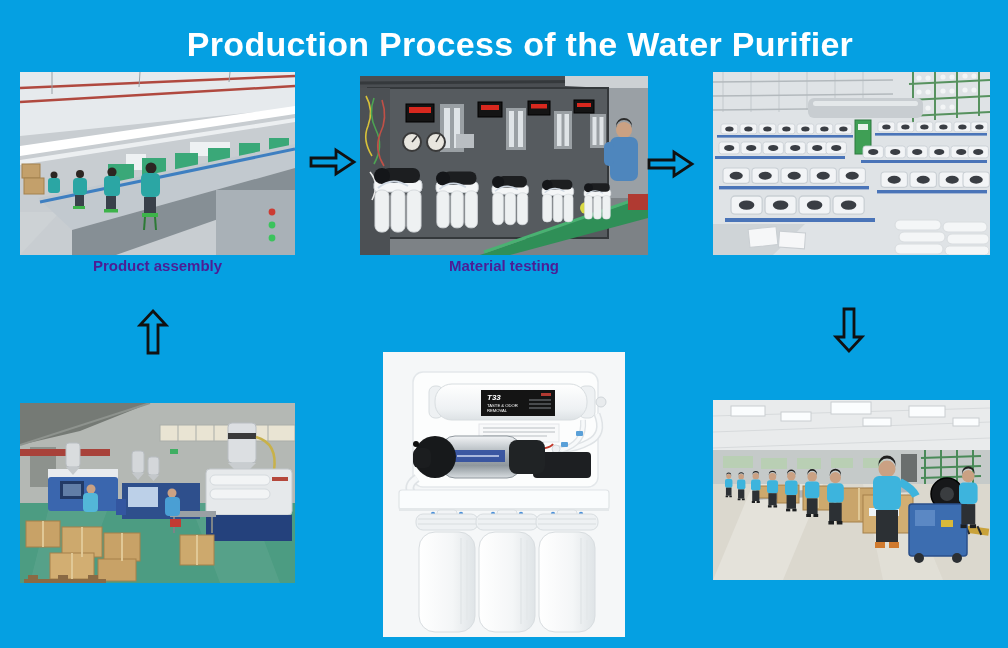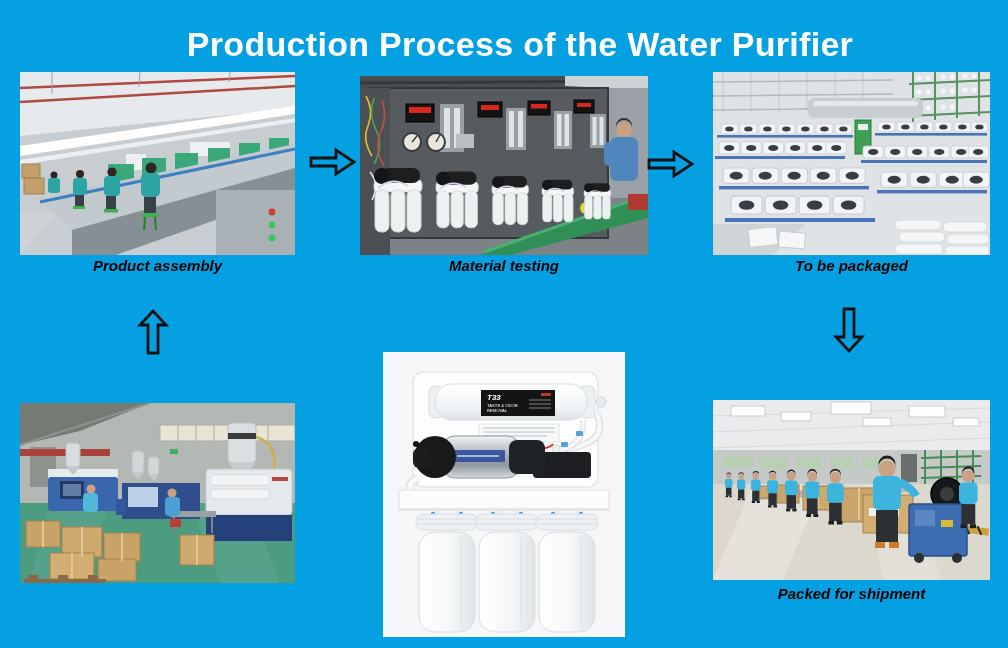--- a/index.html
+++ b/index.html
@@ -2,22 +2,22 @@
 <html><head>
 <meta charset="utf-8">
 <style>
   html,body{margin:0;padding:0;background:#05a0e2;}
   .poster{position:relative;width:1008px;height:648px;background:#05a0e2;
           font-family:"Liberation Sans",sans-serif;overflow:hidden;}
   .title{position:absolute;top:9px;left:0;width:100%;margin:16px;text-align:center;
          color:#ffffff;font-size:34px;font-weight:bold;letter-spacing:.3px;}
   figure.photo{position:absolute;margin:0;padding:0;line-height:0;}
   figure.photo svg{display:block;}
-  .caption{position:absolute;color:#000000;font-weight:bold;font-size:15px;
-           text-align:center;line-height:18px;font-style:italic;}
+  .caption{position:absolute;color:#4c1d95;font-weight:bold;font-size:15px;
+           text-align:center;line-height:18px;}
   .arrow{position:absolute;line-height:0;}
   .p-assembly{left:20px;top:72px}   .c-assembly{left:20px;top:257px;width:275px}
   .p-testing{left:360px;top:76px}   .c-testing{left:360px;top:257px;width:288px}
   .p-packaging{left:713px;top:72px} .c-packaging{left:713px;top:257px;width:277px}
   .p-material{left:20px;top:403px}  .c-material{left:20px;top:586px;width:275px}
   .p-product{left:383px;top:352px}
   .p-shipment{left:713px;top:400px} .c-shipment{left:713px;top:585px;width:277px}
   .a-right1{left:309px;top:146px}   .a-right2{left:647px;top:148px}
   .a-up{left:137px;top:308px}       .a-down{left:833px;top:306px}
 </style>
@@ -302,21 +302,20 @@
       <g fill="#f4f6f7" stroke="#d8dcdf" stroke-width="1">
         <rect x="182" y="148" width="46" height="10" rx="5"></rect>
           <rect x="230" y="150" width="44" height="10" rx="5"></rect>
         <rect x="186" y="160" width="46" height="10" rx="5"></rect>
           <rect x="234" y="162" width="42" height="10" rx="5"></rect>
         <rect x="182" y="172" width="48" height="10" rx="5"></rect>
           <rect x="232" y="174" width="44" height="9" rx="4.5"></rect>
       </g>
     </svg>
   </figure>
-  <div class="caption c-packaging">To be packaged</div>
 
   <div class="arrow a-right1">
     <svg width="48" height="32" viewBox="0 0 48 32">
       <polygon points="2,12 27,12 27,4 45,16 27,28 27,20 2,20" fill="none" stroke="#111111" stroke-width="2.8"></polygon>
     </svg>
   </div>
   <div class="arrow a-right2">
     <svg width="48" height="32" viewBox="0 0 48 32">
       <polygon points="2,12 27,12 27,4 45,16 27,28 27,20 2,20" fill="none" stroke="#111111" stroke-width="2.8"></polygon>
     </svg>
@@ -615,15 +614,14 @@
         <circle cx="14" cy="9" r="8.5" fill="#caa183"></circle>
         <path d="M5.5,7 a8.5,8.5 0 0 1 17,0 l0,-3 a8.5,8.5 0 0 0 -17,0 z" fill="#1f1f1f"></path>
         <rect x="0" y="16" width="28" height="34" rx="6" fill="#3db4dd"></rect>
         <path d="M27,22 q12,6 16,14" stroke="#3db4dd" stroke-width="8" fill="none"></path>
         <rect x="3" y="50" width="22" height="32" fill="#2c3034"></rect>
         <rect x="2" y="82" width="10" height="6" fill="#d07a2e"></rect>
           <rect x="16" y="82" width="10" height="6" fill="#d07a2e"></rect>
       </g>
     </svg>
   </figure>
-  <div class="caption c-shipment">Packed for shipment</div>
 
 </div>
 
 </body></html>

